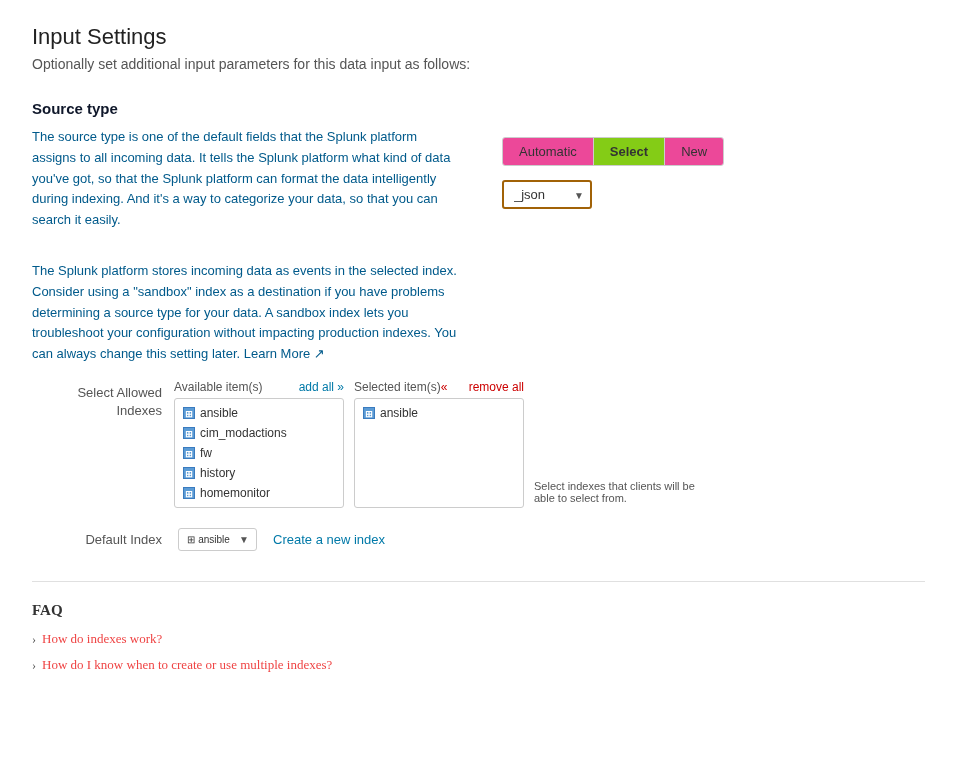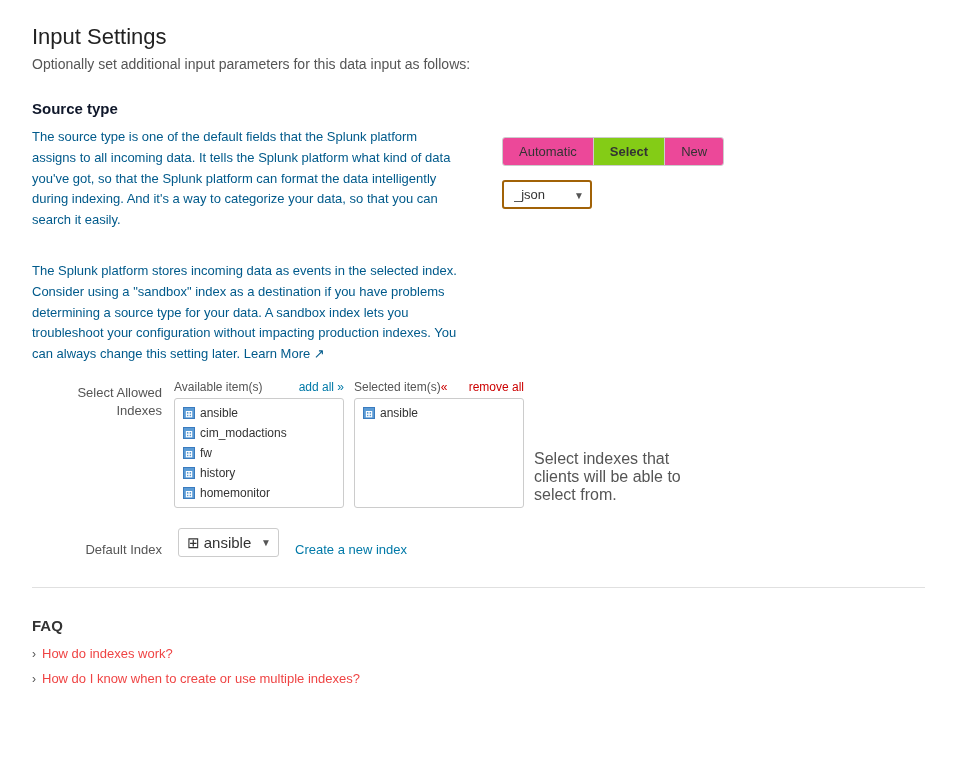--- a/index.html
+++ b/index.html
@@ -166,46 +166,46 @@
       border: 1px solid #3a7bbf;
       margin-right: 5px;
       font-size: 9px;
       text-align: center;
       line-height: 12px;
       color: #fff;
       font-weight: bold;
       flex-shrink: 0;
     }
     .transfer-hint {
-      font-size: 16px;
+      font-size: 11px;
       color: #555;
       max-width: 180px;
       margin-top: 4px;
     }
     .default-index-row {
       display: flex;
-      align-items: flex-end;
+      align-items: center;
       gap: 16px;
       margin-bottom: 30px;
     }
     .default-index-label {
       text-align: right;
       min-width: 130px;
       font-size: 13px;
       color: #555;
     }
     .default-index-dropdown {
       position: relative;
       display: inline-block;
     }
     .default-index-dropdown select {
       border: 1px solid #ccc;
       border-radius: 3px;
       padding: 5px 26px 5px 8px;
-      font-size: 15px;
+      font-size: 10px;
       color: #333;
       background: #fff;
       cursor: pointer;
       appearance: none;
       -webkit-appearance: none;
     }
     .default-index-dropdown::after {
       content: '▼';
       position: absolute;
       right: 8px;
@@ -215,21 +215,22 @@
       color: #555;
       pointer-events: none;
     }
     .create-index-link {
       color: #0079a8;
       text-decoration: none;
       font-size: 13px;
     }
     .faq-section {
       border-top: 1px solid #e0e0e0;
-      padding-top: 29px;
+      padding-top: 20px;
+      font-family: Liberation Serif, serif;
     }
     .faq-title {
       font-size: 15px;
       font-weight: bold;
       color: #333;
       margin-bottom: 12px;
     }
     .faq-item {
       display: flex;
       align-items: flex-start;

